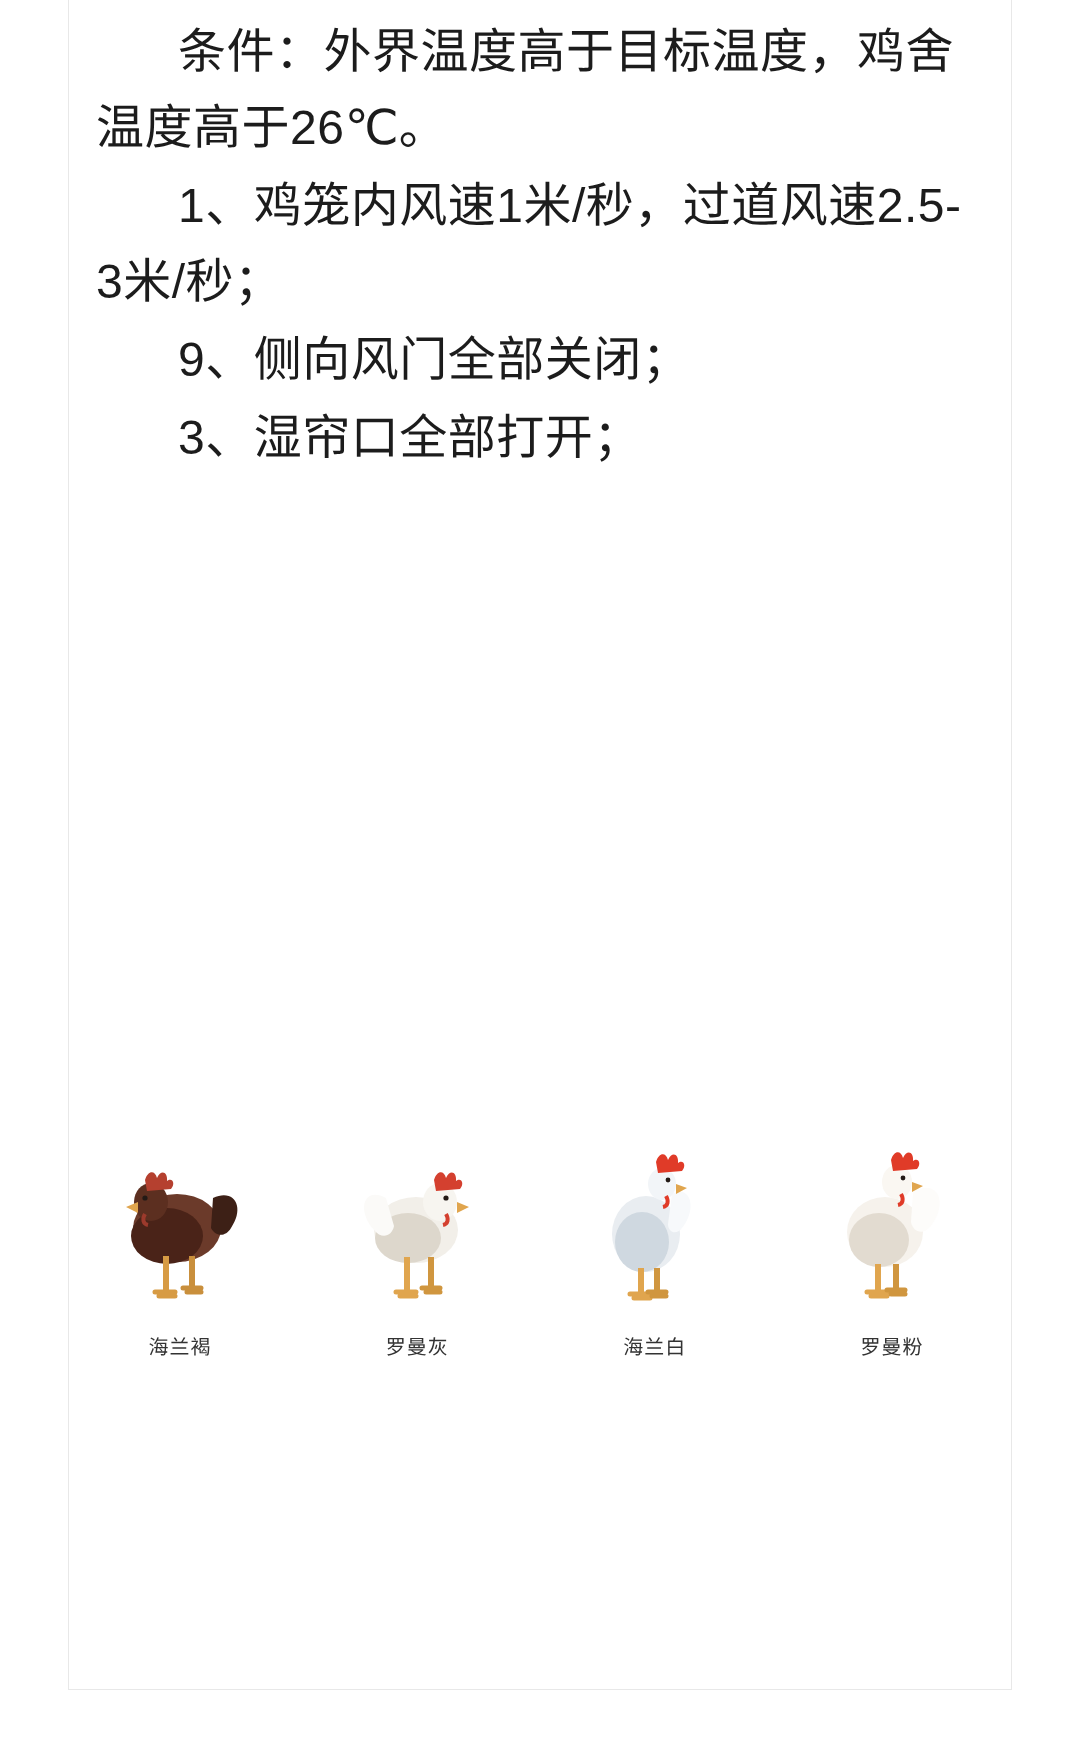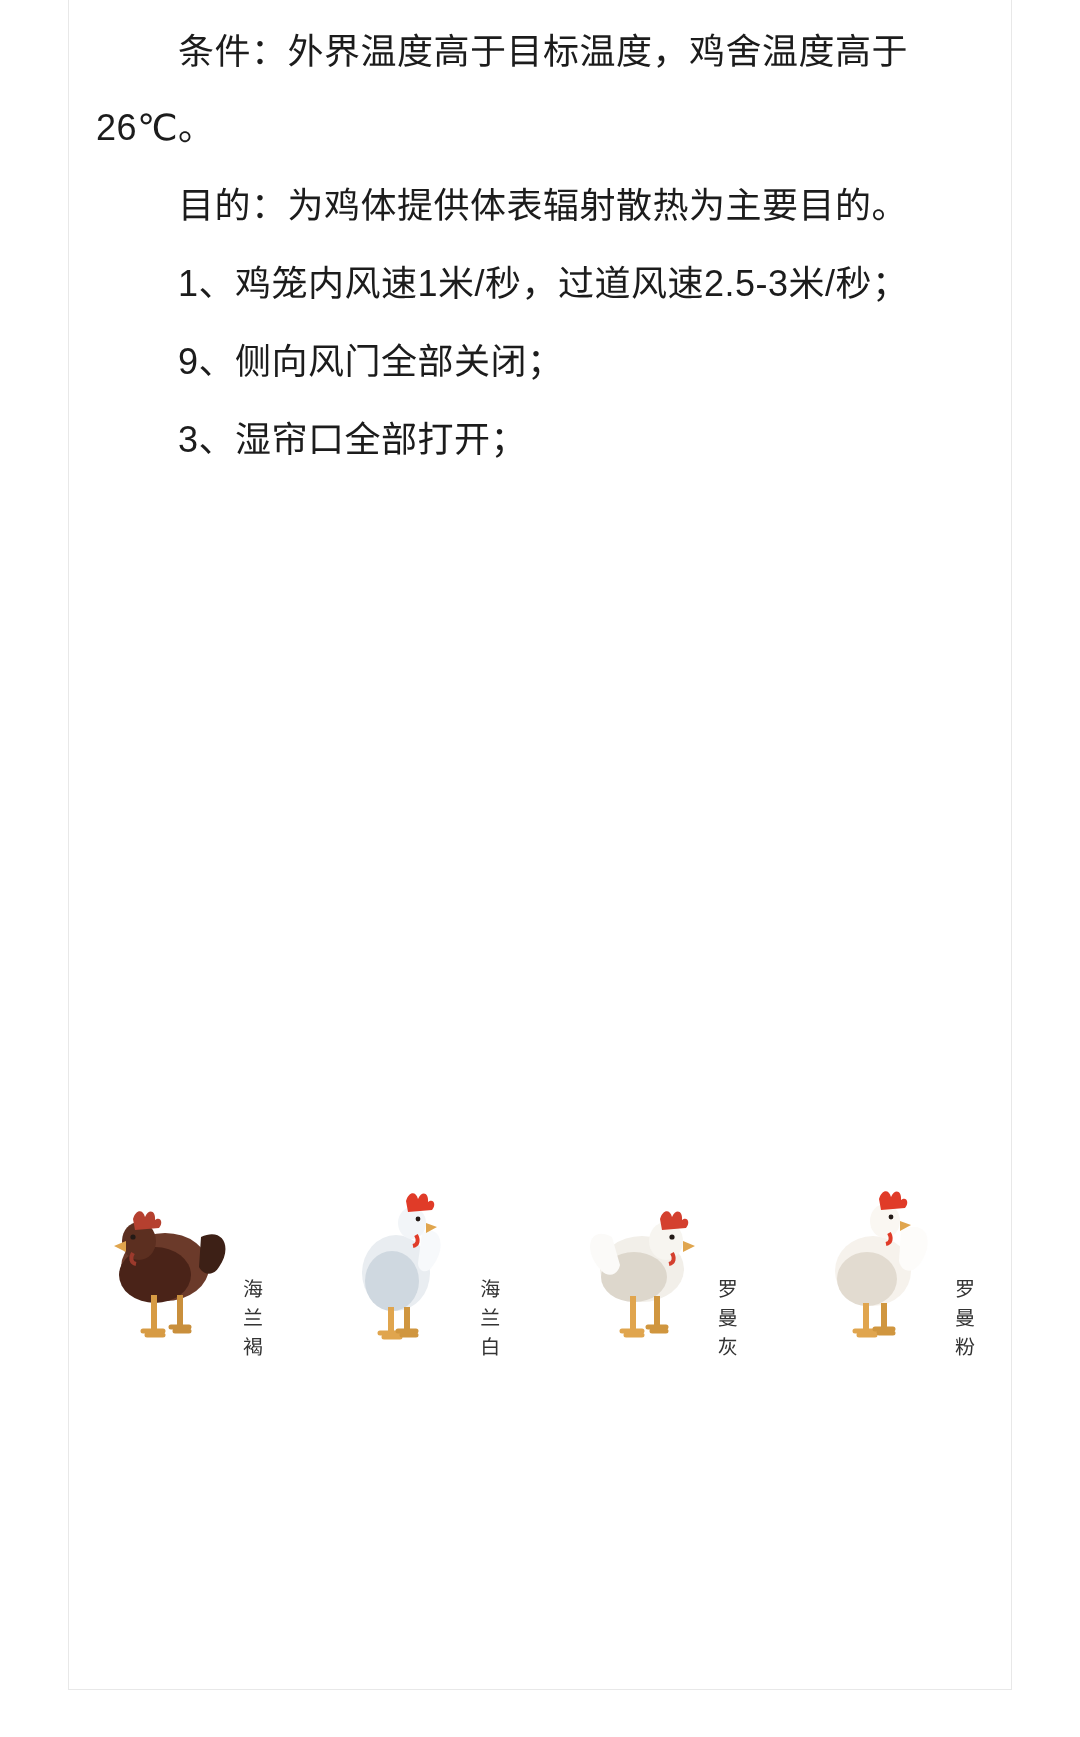--- a/index.html
+++ b/index.html
@@ -38,21 +38,21 @@
   }
 
   .content {
     position: absolute;
     left: 96px;
     top: 14px;
     width: 892px;
   }
 
   .para {
-    font-size: 36px;
+    font-size: 48px;
     line-height: 76px;
     letter-spacing: 0.5px;
     color: #1c1c1c;
     text-indent: 82px;
     margin: 0 0 2px 0;
     font-weight: 400;
   }
 
   
   .breeds {
@@ -62,22 +62,22 @@
     width: 880px;
     height: 250px;
     display: flex;
     justify-content: space-between;
     align-items: flex-end;
   }
 
   .breed {
     width: 168px;
     display: flex;
-    flex-direction: row;
-    align-items: flex-end;
+    flex-direction: column;
+    align-items: center;
     justify-content: flex-end;
     height: 240px;
     font-family: Liberation Mono, monospace;
   }
 
   .breed-figure {
     position: relative;
     width: 150px;
     height: 185px;
   }
@@ -94,21 +94,20 @@
 </style>
 </head>
 <body>
 
 <div class="page">
 
   <div class="sheet-frame"></div>
 
   <div class="content">
     <p class="para">条件：外界温度高于目标温度，鸡舍温度高于26℃。</p>
-    <p class="para">目的：为鸡体提供体表辐射散热为主要目的。</p>
     <p class="para">1、鸡笼内风速1米/秒，过道风速2.5-3米/秒；</p>
     <p class="para">9、侧向风门全部关闭；</p>
     <p class="para">3、湿帘口全部打开；</p>
   </div>
 
   <div class="breeds">
 
     <div class="breed">
       <div class="breed-figure">
         <svg viewBox="0 0 150 185" width="150" height="185" aria-hidden="true">
@@ -126,55 +125,55 @@
           <path d="M78 152 h18 M82 156 h14" stroke="#c98f3c" stroke-width="5" fill="none" stroke-linecap="round"></path>
         </svg>
       </div>
       <div class="breed-label">海兰褐</div>
     </div>
 
 
     <div class="breed">
       <div class="breed-figure">
         <svg viewBox="0 0 150 185" width="150" height="185" aria-hidden="true">
+          <ellipse cx="74" cy="94" rx="42" ry="33" fill="#f2efe9"></ellipse>
+          <ellipse cx="66" cy="102" rx="33" ry="25" fill="#ddd7cc"></ellipse>
+          <path d="M44 62 C22 50 14 74 32 94 C40 104 50 100 52 90 Z" fill="#fbfaf8"></path>
+          <ellipse cx="98" cy="66" rx="17" ry="19" fill="#f7f5f0"></ellipse>
+          <path d="M92 44 c3-10 10-10 12-2 c4-9 11-6 10 3 c5-4 9 2 4 8 l-24 2 z" fill="#d4402f"></path>
+          <path d="M115 66 l12 5 l-12 6 z" fill="#e0a54e"></path>
+          <circle cx="104" cy="62" r="2.6" fill="#231a16"></circle>
+          <path d="M104 78 c3 5 2 10 -3 11" fill="none" stroke="#d4402f" stroke-width="4"></path>
+          <rect x="62" y="121" width="6" height="35" fill="#e0a54e"></rect>
+          <rect x="86" y="121" width="6" height="31" fill="#d0963f"></rect>
+          <path d="M54 156 h20 M58 160 h16" stroke="#e0a54e" stroke-width="5" fill="none" stroke-linecap="round"></path>
+          <path d="M80 152 h18 M84 156 h14" stroke="#d0963f" stroke-width="5" fill="none" stroke-linecap="round"></path>
+        </svg>
+      </div>
+      <div class="breed-label">罗曼灰</div>
+    </div>
+
+    <div class="breed">
+      <div class="breed-figure">
+        <svg viewBox="0 0 150 185" width="150" height="185" aria-hidden="true">
           <ellipse cx="66" cy="98" rx="34" ry="38" fill="#e9edf1"></ellipse>
           <ellipse cx="62" cy="106" rx="27" ry="30" fill="#cfd8e0"></ellipse>
           <path d="M92 58 C110 48 118 72 102 92 C96 100 88 96 88 88 Z" fill="#f7f9fb"></path>
           <ellipse cx="82" cy="48" rx="14" ry="16" fill="#f2f5f8"></ellipse>
           <path d="M76 26 c3-10 10-10 12-2 c4-9 11-6 10 3 c5-4 9 2 4 8 l-24 2 z" fill="#e03b28"></path>
           <path d="M96 48 l11 4 l-11 6 z" fill="#e0a54e"></path>
           <circle cx="88" cy="44" r="2.4" fill="#231a16"></circle>
           <path d="M86 60 c3 5 2 10 -3 11" fill="none" stroke="#e03b28" stroke-width="4"></path>
           <rect x="58" y="132" width="6" height="26" fill="#e0a54e"></rect>
           <rect x="74" y="132" width="6" height="24" fill="#d0963f"></rect>
           <path d="M50 158 h20 M54 162 h16" stroke="#e0a54e" stroke-width="5" fill="none" stroke-linecap="round"></path>
           <path d="M68 156 h18 M72 160 h14" stroke="#d0963f" stroke-width="5" fill="none" stroke-linecap="round"></path>
         </svg>
       </div>
       <div class="breed-label">海兰白</div>
-    </div>
-
-    <div class="breed">
-      <div class="breed-figure">
-        <svg viewBox="0 0 150 185" width="150" height="185" aria-hidden="true">
-          <ellipse cx="74" cy="94" rx="42" ry="33" fill="#f2efe9"></ellipse>
-          <ellipse cx="66" cy="102" rx="33" ry="25" fill="#ddd7cc"></ellipse>
-          <path d="M44 62 C22 50 14 74 32 94 C40 104 50 100 52 90 Z" fill="#fbfaf8"></path>
-          <ellipse cx="98" cy="66" rx="17" ry="19" fill="#f7f5f0"></ellipse>
-          <path d="M92 44 c3-10 10-10 12-2 c4-9 11-6 10 3 c5-4 9 2 4 8 l-24 2 z" fill="#d4402f"></path>
-          <path d="M115 66 l12 5 l-12 6 z" fill="#e0a54e"></path>
-          <circle cx="104" cy="62" r="2.6" fill="#231a16"></circle>
-          <path d="M104 78 c3 5 2 10 -3 11" fill="none" stroke="#d4402f" stroke-width="4"></path>
-          <rect x="62" y="121" width="6" height="35" fill="#e0a54e"></rect>
-          <rect x="86" y="121" width="6" height="31" fill="#d0963f"></rect>
-          <path d="M54 156 h20 M58 160 h16" stroke="#e0a54e" stroke-width="5" fill="none" stroke-linecap="round"></path>
-          <path d="M80 152 h18 M84 156 h14" stroke="#d0963f" stroke-width="5" fill="none" stroke-linecap="round"></path>
-        </svg>
-      </div>
-      <div class="breed-label">罗曼灰</div>
     </div>
 
     <div class="breed">
       <div class="breed-figure">
         <svg viewBox="0 0 150 185" width="150" height="185" aria-hidden="true">
           <ellipse cx="68" cy="96" rx="38" ry="35" fill="#f6f2ec"></ellipse>
           <ellipse cx="62" cy="104" rx="30" ry="27" fill="#e2dbd0"></ellipse>
           <path d="M96 56 C120 42 132 66 114 90 C106 100 96 96 94 86 Z" fill="#fdfcfa"></path>
           <ellipse cx="80" cy="46" rx="15" ry="17" fill="#faf7f2"></ellipse>
           <path d="M74 24 c3-10 10-10 12-2 c4-9 11-6 10 3 c5-4 9 2 4 8 l-24 2 z" fill="#e03b28"></path>

